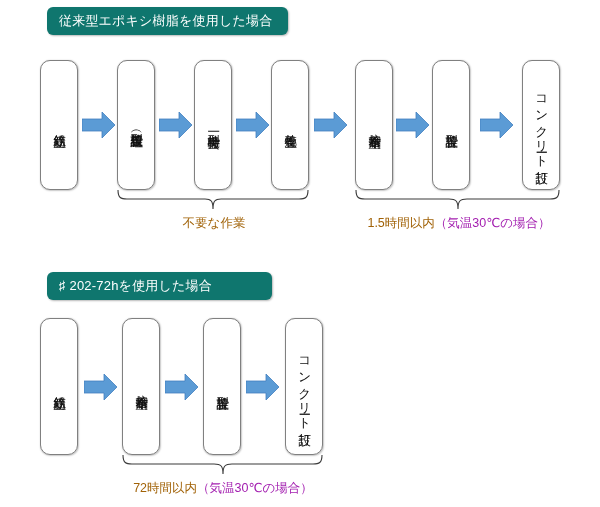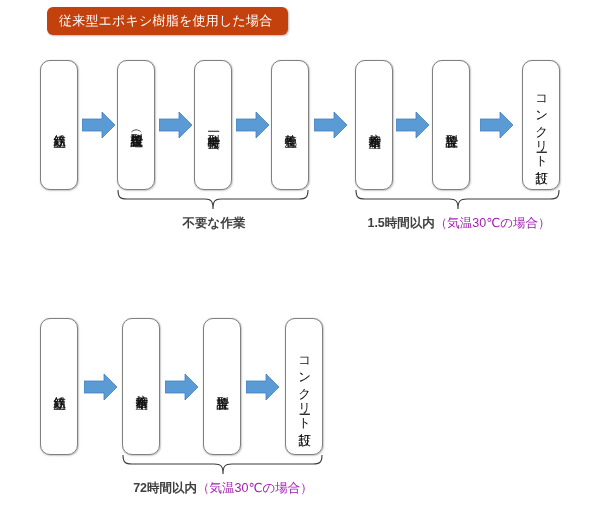--- a/index.html
+++ b/index.html
@@ -18,21 +18,21 @@
   .canvas {
     position: absolute;
     left: 0; top: 0;
     width: 600px;
     height: 507px;
   }
 
   
   .section-header {
     position: absolute;
-    background: #c2410c;
+    background: #0f766e;
     color: #ffffff;
     border-radius: 6px;
     font-size: 13px;
     line-height: 28px;
     height: 28px;
     padding: 0 12px;
     white-space: nowrap;
     box-sizing: border-box;
     box-shadow: 1px 1px 2px rgba(0,0,0,0.28);
     letter-spacing: 0.2px;
@@ -81,22 +81,22 @@
   
   .annotation {
     position: absolute;
     font-size: 12.5px;
     white-space: nowrap;
     color: #1a1a1a;
     font-family: "Liberation Sans", "DejaVu Sans", sans-serif;
     transform: translateX(-50%);
   }
   .annotation .accent {
-    color: #404040;
-    font-weight: bold;
+    color: #a16207;
+    font-weight: normal;
   }
   .annotation .plain {
     color: #a21caf;
     font-weight: normal;
   }
 </style>
 </head>
 <body>
 
 <div class="canvas">
@@ -168,20 +168,21 @@
     </svg>
   </div>
 
   <div class="annotation" style="left:214px; top:215px;">
     <span class="accent">不要な作業</span><span class="plain"></span>
   </div>
   <div class="annotation" style="left:459px; top:215px;">
     <span class="accent">1.5時間以内</span><span class="plain">（気温30℃の場合）</span>
   </div>
 
+  <div class="section-header" id="header-2">♯ 202-72hを使用した場合</div>
 
   <div class="process-box" style="left:40px;  top:318px; width:38px; height:137px;">
     <span class="vtext">鉄筋組立</span>
   </div>
   <div class="process-box" style="left:122px; top:318px; width:38px; height:137px;">
     <span class="vtext">接着剤塗布</span>
   </div>
   <div class="process-box" style="left:203px; top:318px; width:38px; height:137px;">
     <span class="vtext">型枠設置</span>
   </div>

